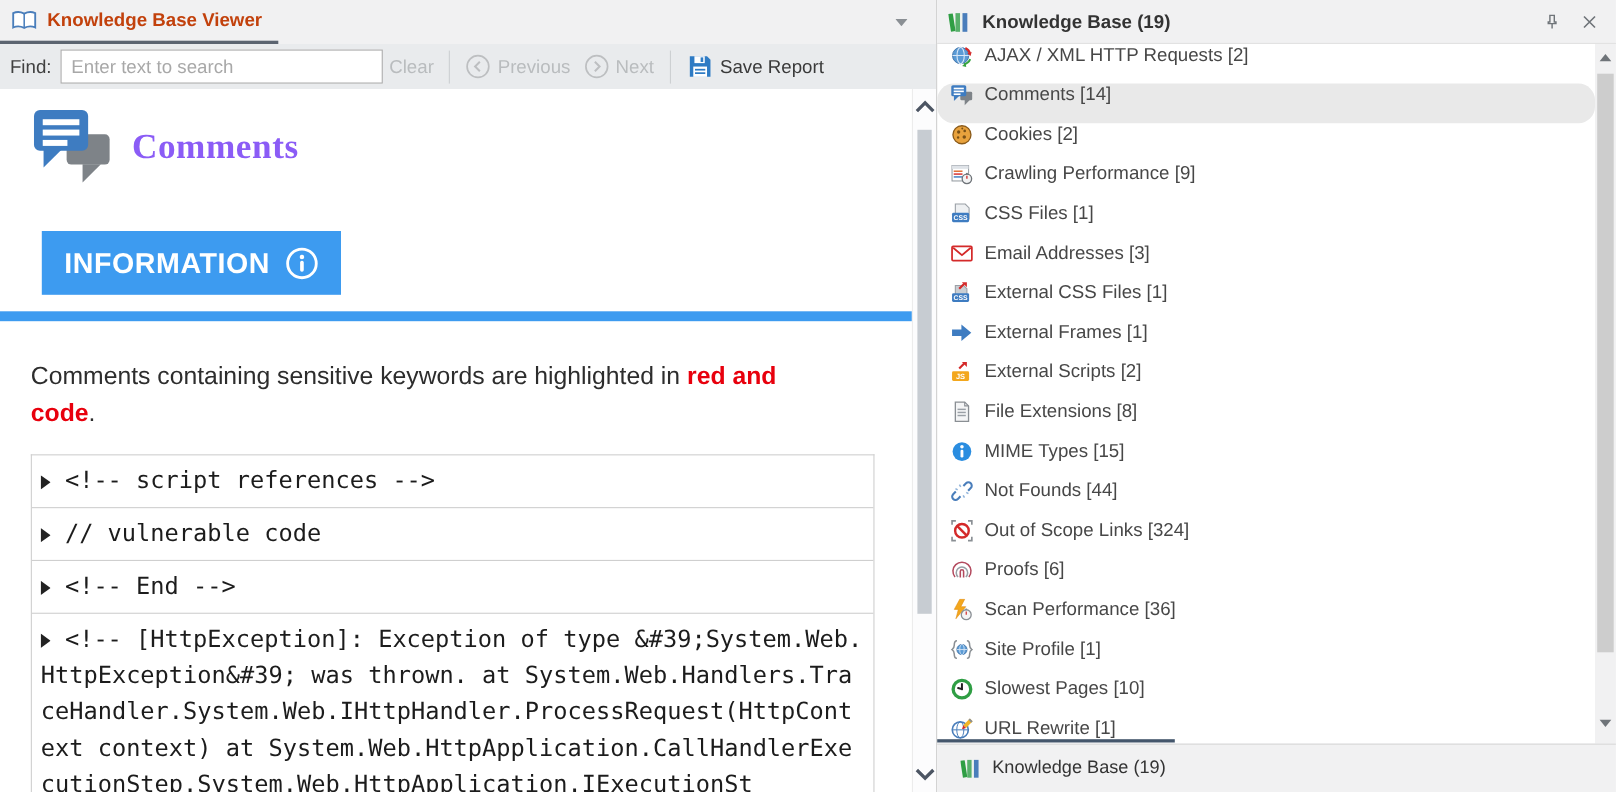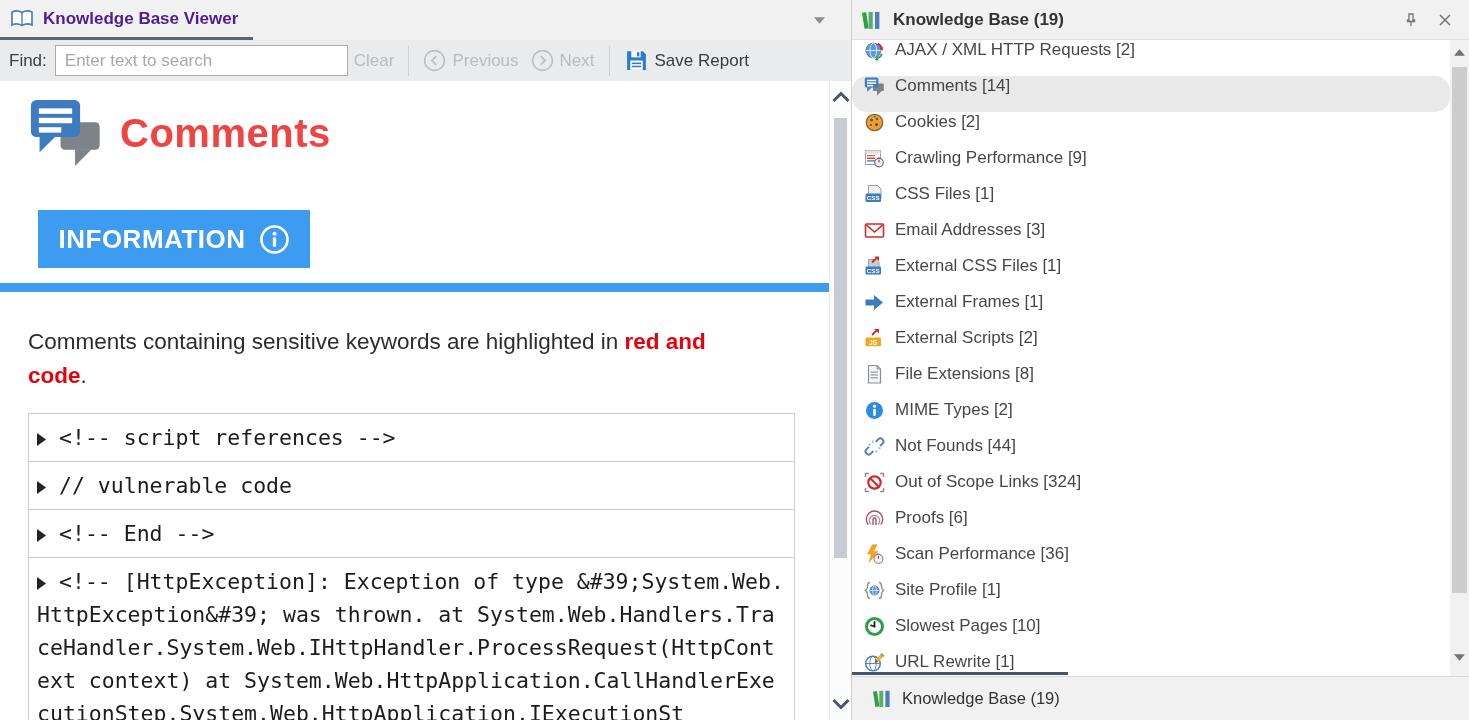--- a/index.html
+++ b/index.html
@@ -4,36 +4,36 @@
 <style>
   html,body{margin:0;padding:0;background:#fff;}
   body{width:1469px;height:720px;overflow:hidden;font-family:"Liberation Sans",sans-serif;}
   .app{position:relative;width:1469px;height:720px;background:#fff;}
   svg{display:block;}
 
   
   .left-panel{position:absolute;left:0;top:0;width:851px;height:720px;}
   .tabstrip{position:absolute;left:0;top:0;width:851px;height:40px;background:#f1f1f2;}
   .doc-tab{position:absolute;left:0;top:0;height:37px;display:flex;align-items:center;gap:9px;padding:0 14px 0 10px;}
-  .doc-tab-title{font-size:17px;font-weight:bold;color:#4c1d95;white-space:nowrap;}
+  .doc-tab-title{font-size:17px;font-weight:bold;color:#c2410c;white-space:nowrap;}
   .tab-underline{position:absolute;left:0;top:37px;width:253px;height:3px;background:#5b6470;}
   .tab-dropdown{position:absolute;right:26px;top:17px;cursor:pointer;}
 
   .toolbar{position:absolute;left:0;top:40px;width:851px;height:41px;background:#e9ebed;display:flex;align-items:center;padding-left:9px;box-sizing:border-box;}
   .find-label{font-size:17px;color:#404040;margin-right:8px;}
   .find-input{width:293px;height:31px;border:1px solid #ababab;background:#fff;font-size:17px;padding:0 9px;color:#ef4444;box-sizing:border-box;font-family:"Liberation Sans",sans-serif;}
   .find-input::placeholder{color:#a8a8a8;}
   .tb-btn{display:flex;align-items:center;gap:6px;font-size:17px;background:none;border:none;padding:0 6px;font-family:"Liberation Sans",sans-serif;cursor:default;}
   .tb-btn.disabled{color:#b9bcbe;}
   .tb-btn.enabled{color:#3a3a3a;}
   .tb-sep{width:1px;height:30px;background:#cdd0d2;margin:0 8px;}
 
   .content{position:absolute;left:0;top:81px;width:829px;height:639px;background:#fff;overflow:hidden;}
   .heading{position:absolute;left:28px;top:14px;display:flex;align-items:center;gap:16px;}
-  .page-title{font-size:40px;font-weight:bold;color:#ef4444;margin:0;letter-spacing:.5px;}
+  .page-title{font-size:32px;font-weight:bold;color:#8b5cf6;margin:0;letter-spacing:.5px;font-family:Liberation Serif, serif;}
   .info-btn{position:absolute;left:38px;top:129px;width:272px;height:58px;background:#3d9bf0;border:none;color:#fff;display:flex;align-items:center;justify-content:center;gap:13px;font-size:26px;font-weight:bold;font-family:"Liberation Sans",sans-serif;letter-spacing:.5px;cursor:pointer;}
   .blue-bar{position:absolute;left:0;top:202px;width:829px;height:9px;background:#3d9bf0;}
   .desc{position:absolute;left:28px;top:244px;width:742px;font-size:22.5px;line-height:34px;color:#2d2d2d;}
   .desc .hl{color:#e8000d;font-weight:bold;}
   .code-table{position:absolute;left:28px;top:332px;width:767px;border:1px solid #cfcfcf;border-bottom:none;box-sizing:border-box;}
   .code-row{border-bottom:1px solid #cfcfcf;padding:7px 8px;font-family:"DejaVu Sans Mono",monospace;font-size:21.5px;line-height:33px;color:#1c1c1c;word-break:break-all;}
   .code-row .tri{display:inline-block;margin-right:13px;position:relative;top:1px;cursor:pointer;}
 
   .left-scrollbar{position:absolute;left:829px;top:81px;width:22px;height:639px;background:#fcfcfd;border-left:1px solid #ececec;box-sizing:border-box;}
   .ls-up{position:absolute;left:1px;top:9px;cursor:pointer;}
@@ -348,21 +348,21 @@
       </div>
 
       <div class="kb-row">
         <span class="kb-icon">
           <svg viewBox="0 0 21 21">
               <circle cx="10.5" cy="10.5" r="8.5" fill="#2a8de0"></circle>
               <circle cx="10.5" cy="6.2" r="1.6" fill="#fff"></circle>
               <rect x="9.2" y="8.8" width="2.6" height="7.2" rx="1.2" fill="#fff"></rect>
             </svg>
         </span>
-        <span class="kb-label">MIME Types [2]</span>
+        <span class="kb-label">MIME Types [15]</span>
       </div>
 
       <div class="kb-row">
         <span class="kb-icon">
           <svg viewBox="0 0 21 21" fill="none">
               <path d="M11.8 5.8 l2.4 -2.4 a3 3 0 0 1 4.3 4.3 l-2.4 2.4" stroke="#4a7ebb" stroke-width="1.9"></path>
               <path d="M9.2 15.2 l-2.4 2.4 a3 3 0 0 1 -4.3 -4.3 l2.4 -2.4" stroke="#4a7ebb" stroke-width="1.9"></path>
               <line x1="8.2" y1="4.6" x2="9.4" y2="6.6" stroke="#8fb3da" stroke-width="1.4"></line>
               <line x1="4.6" y1="8.2" x2="6.6" y2="9.4" stroke="#8fb3da" stroke-width="1.4"></line>
               <line x1="12.8" y1="16.4" x2="11.6" y2="14.4" stroke="#8fb3da" stroke-width="1.4"></line>

